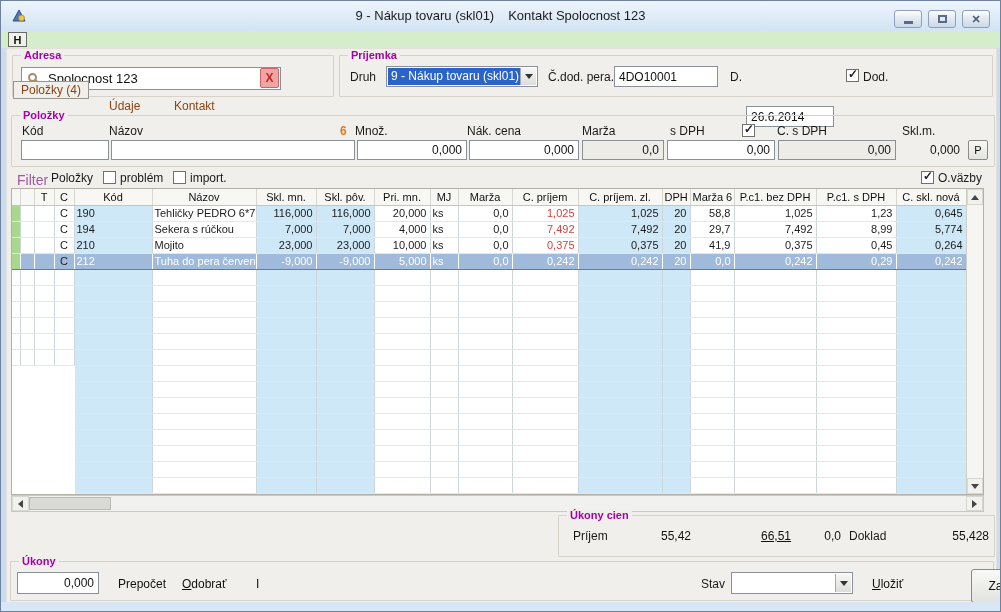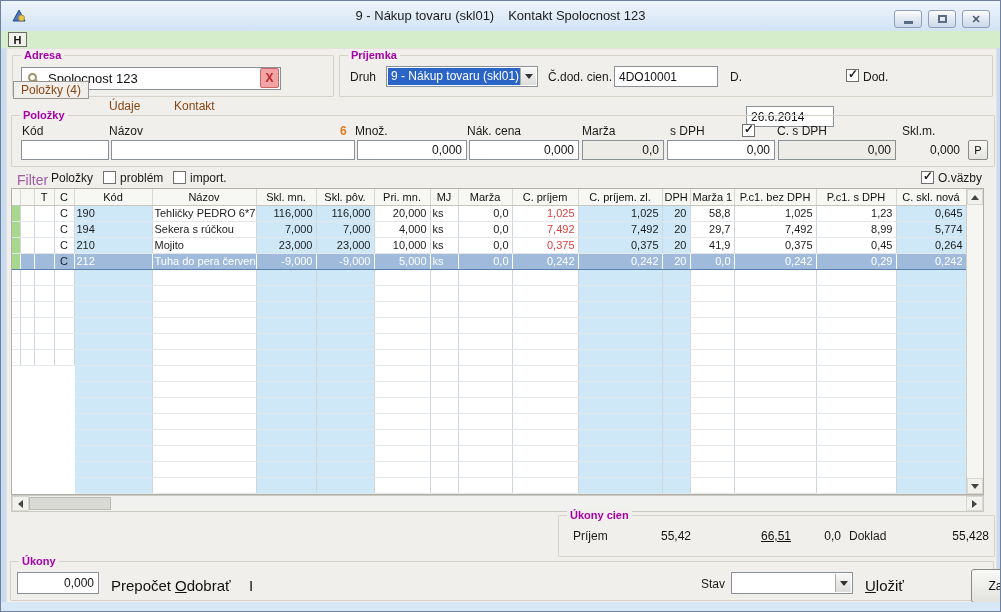--- a/index.html
+++ b/index.html
@@ -119,21 +119,21 @@
 
   .hscroll { position:absolute; left:4px; top:446px; width:973px; height:17px;
     background:#f1f1ef; border:1px solid #c9c9c2; display:flex; }
   .hscroll .sbtn { width:17px; height:100%; }
   .hthumb { width:82px; margin:1px 0; background:#d9d9d5; border:1px solid #b9b9b3; }
   .htrack { flex:1; }
 
   
   .sval { position:absolute; font-size:12px; color:#111; text-align:right; white-space:nowrap; }
 
-  .flat-action { position:absolute; font-size:15px; color:#111; display:inline-block; white-space:nowrap; }
+  .flat-action { position:absolute; font-size:12px; color:#111; display:inline-block; white-space:nowrap;margin-left:7px; }
   .accel::first-letter { text-decoration:underline; }
 
   .close-btn { position:absolute; background:linear-gradient(#f9f9f7,#e2e2de);
     border:1px solid #8a8a85; border-radius:3px; font-size:12px; color:#111;
     display:flex; align-items:center; justify-content:center; }
 
   .bottomframe { position:absolute; left:0; bottom:0; width:100%; height:9px; background:#d7e7f6; }
 </style>
 </head>
 <body>
@@ -176,21 +176,21 @@
 
     <div class="groupbox" style="left:332px;top:6px;width:654px;height:42px;">
       <div class="grouplabel">Príjemka</div>
       <span class="lbl" style="left:10px;top:14px;">Druh</span>
       <div class="select" style="left:46px;top:10px;width:152px;height:21px;">
         <div class="sel-text">9 - Nákup tovaru (skl01)</div>
         <div class="sel-btn">
             <span class="tri-dn"></span>
           </div>
       </div>
-      <span class="lbl" style="left:208px;top:14px;">Č.dod. cien.</span>
+      <span class="lbl" style="left:208px;top:14px;">Č.dod. pera.</span>
       <input class="tfield" style="left: 274px; top: 10px; width: 104px; height: 21px;" value="4DO10001">
       <span class="lbl" style="left:390px;top:14px;">D.</span>
       <input class="tfield" style="left: 406px; top: 10px; width: 88px; height: 21px; margin-top: 40px;" value="26.6.2014">
       <span class="cb on" style="left:506px;top:13px;"></span>
       <span class="lbl" style="left:523px;top:14px;">Dod.</span>
     </div>
 
     <div class="tab active" style="left:6px;top:32px;">Položky (4)</div>
     <div class="tab" style="left:102px;top:50px;">Údaje</div>
     <div class="tab" style="left:167px;top:50px;">Kontakt</div>
@@ -259,21 +259,21 @@
               <th>Kód</th>
               <th>Názov</th>
               <th>Skl. mn.</th>
               <th>Skl. pôv.</th>
               <th>Pri. mn.</th>
               <th>MJ</th>
               <th>Marža</th>
               <th>C. príjem</th>
               <th>C. príjem. zl.</th>
               <th>DPH</th>
-              <th>Marža 1</th>
+              <th>Marža 6</th>
               <th>P.c1. bez DPH</th>
               <th>P.c1. s DPH</th>
               <th>C. skl. nová</th>
             </tr>
           </thead>
         <tbody>
             <tr>
               <td class="ind"></td>
               <td></td>
               <td class="tc"></td>

